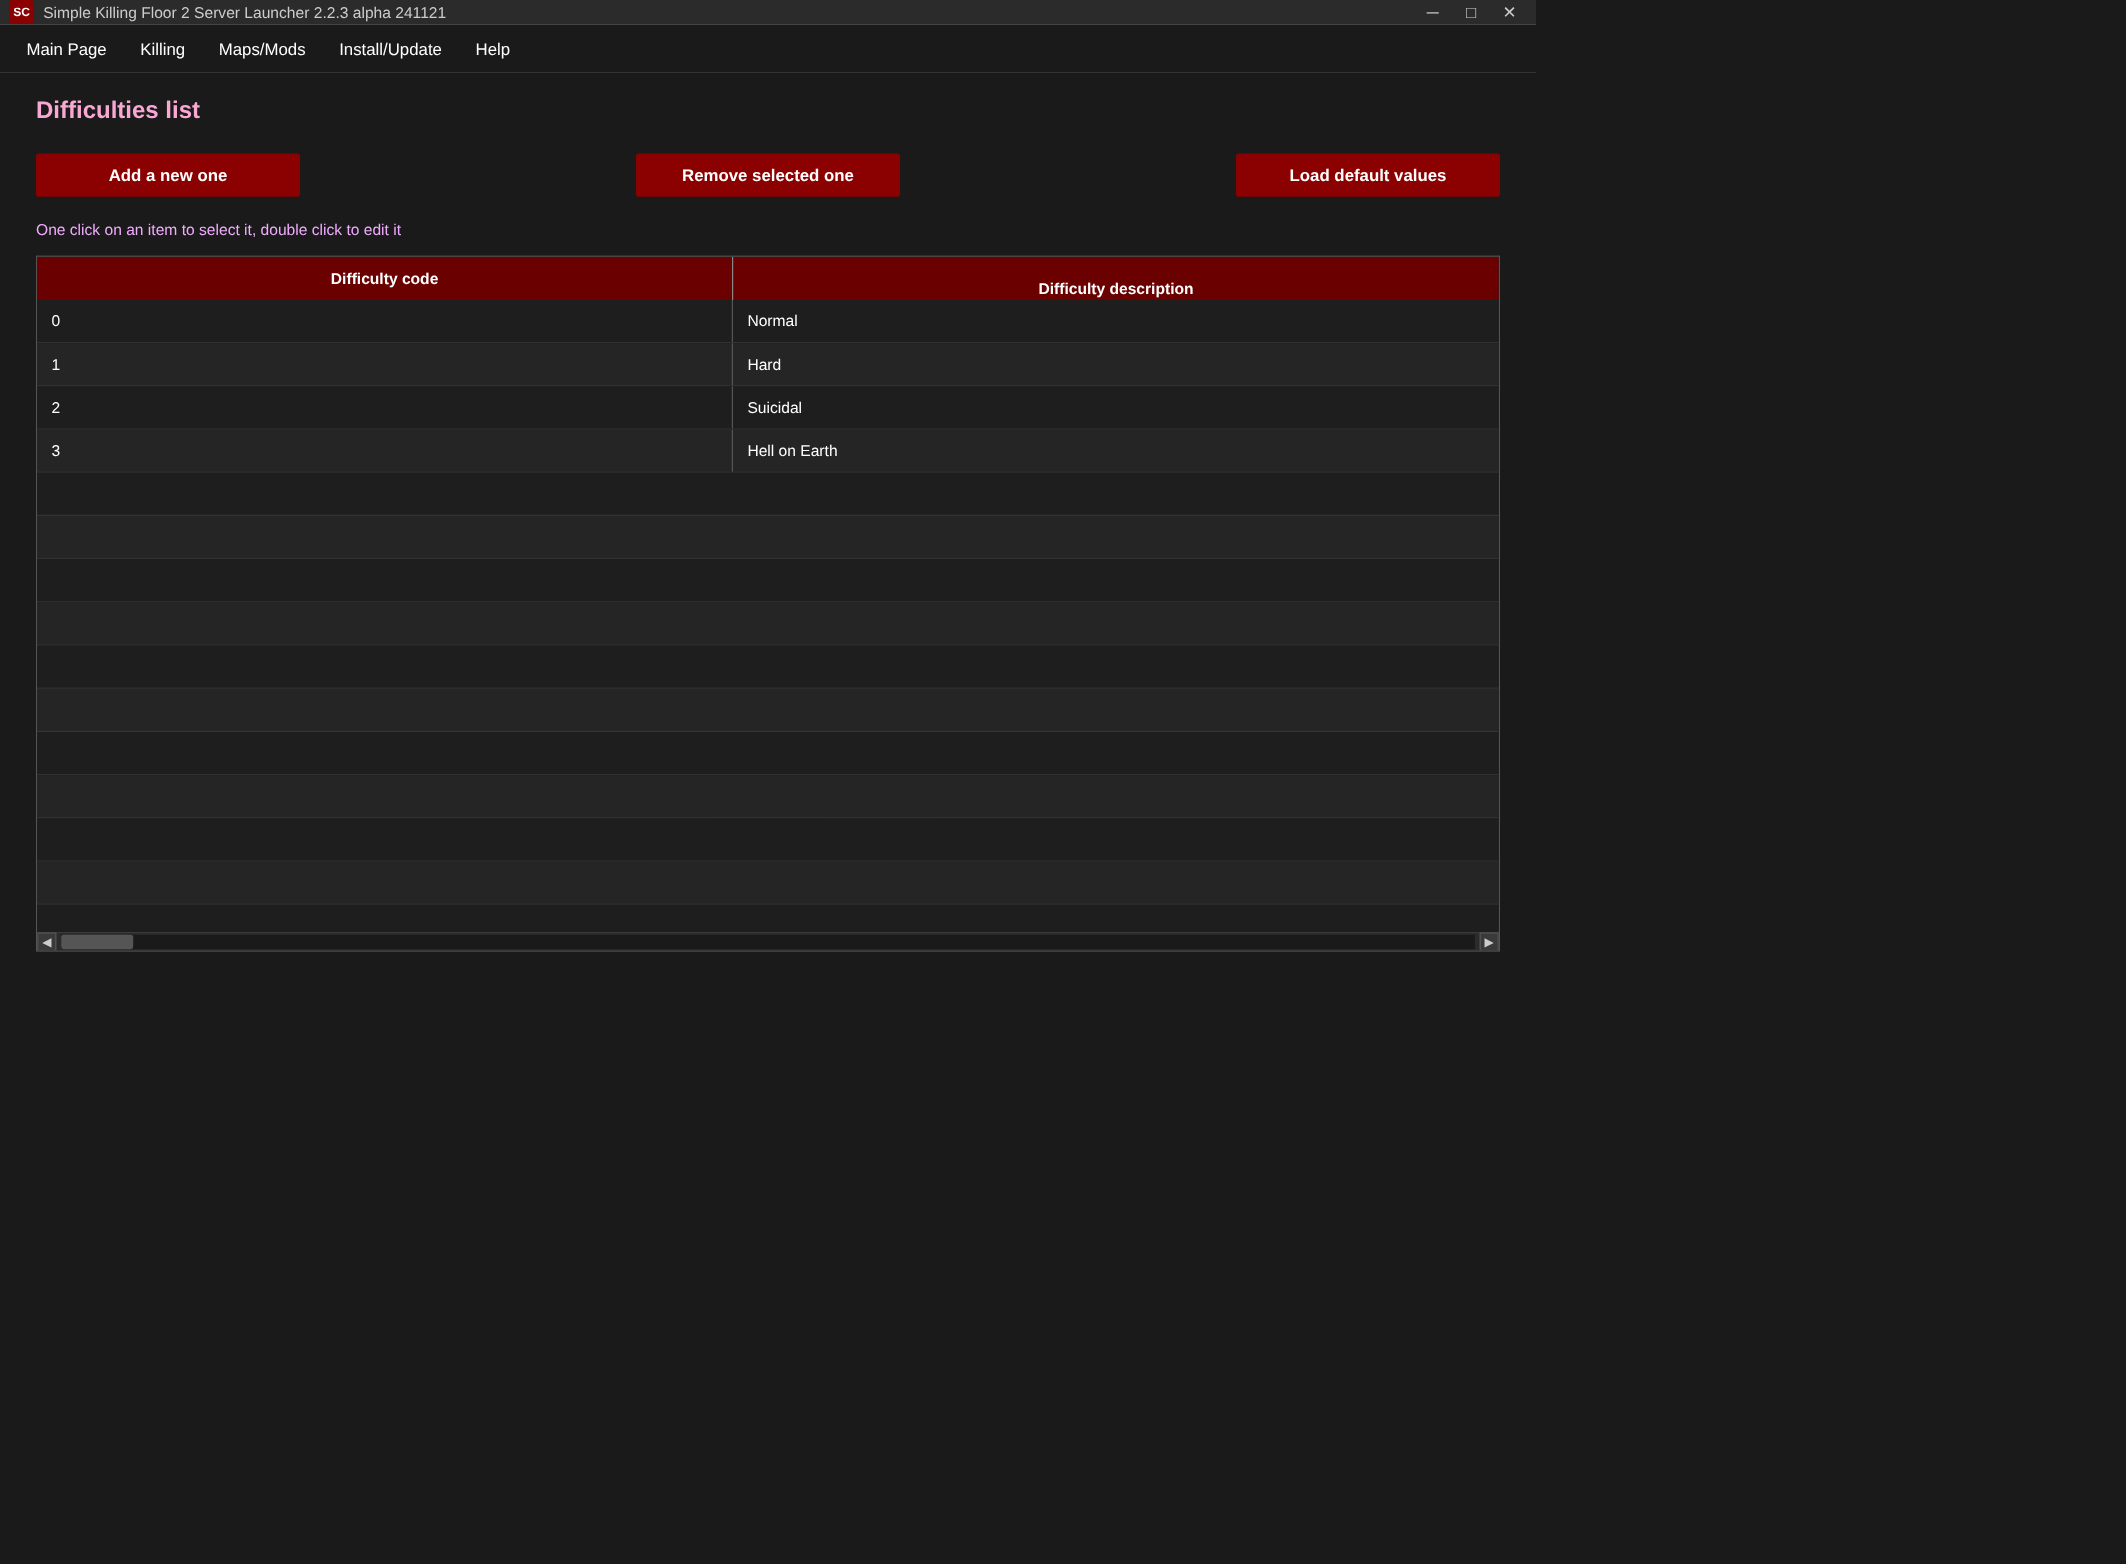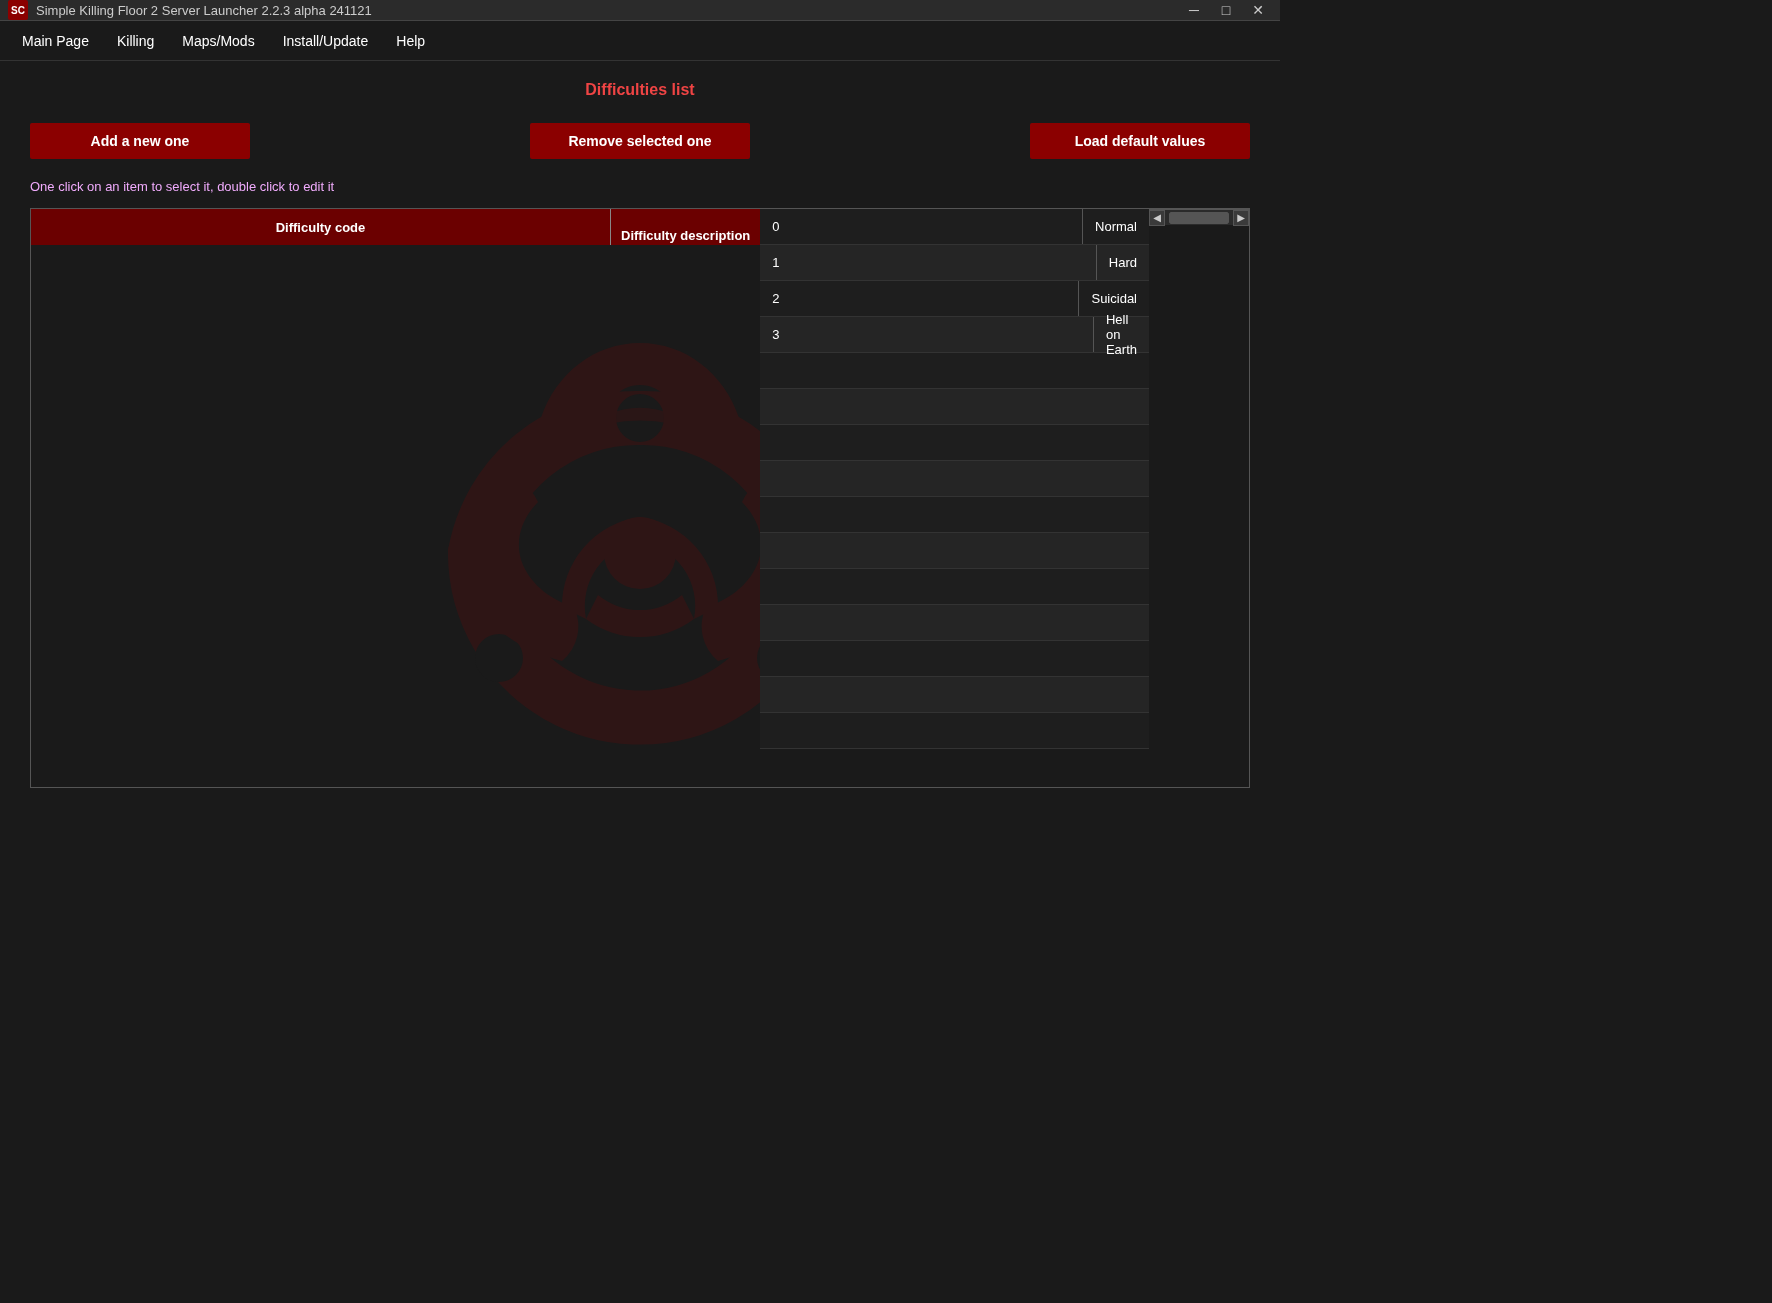--- a/index.html
+++ b/index.html
@@ -94,23 +94,22 @@
       left: 50%;
       transform: translate(-50%, -40%);
       width: 600px;
       height: 600px;
       opacity: 0.18;
       pointer-events: none;
       z-index: 0;
     }
 
     .section-title {
-      text-align: center;
-      color: #ef4444;
-      font-size: 16px;
+      color: #f9a8d4;
+      font-size: 20px;
       font-weight: bold;
       margin-bottom: 24px;
       position: relative;
       z-index: 1;
     }
 
     .buttons-row {
       display: flex;
       justify-content: space-between;
       align-items: center;
@@ -140,21 +139,21 @@
     }
 
     
     .table-container {
       border: 1px solid #555;
       overflow: hidden;
       position: relative;
       z-index: 1;
       height: 580px;
       display: flex;
-      flex-direction: row;
+      flex-direction: column;
     }
 
     .table-header {
       display: flex;
       background: #6b0000;
       height: 36px;
       flex-shrink: 0;
     }
     .table-header-cell {
       display: flex;

